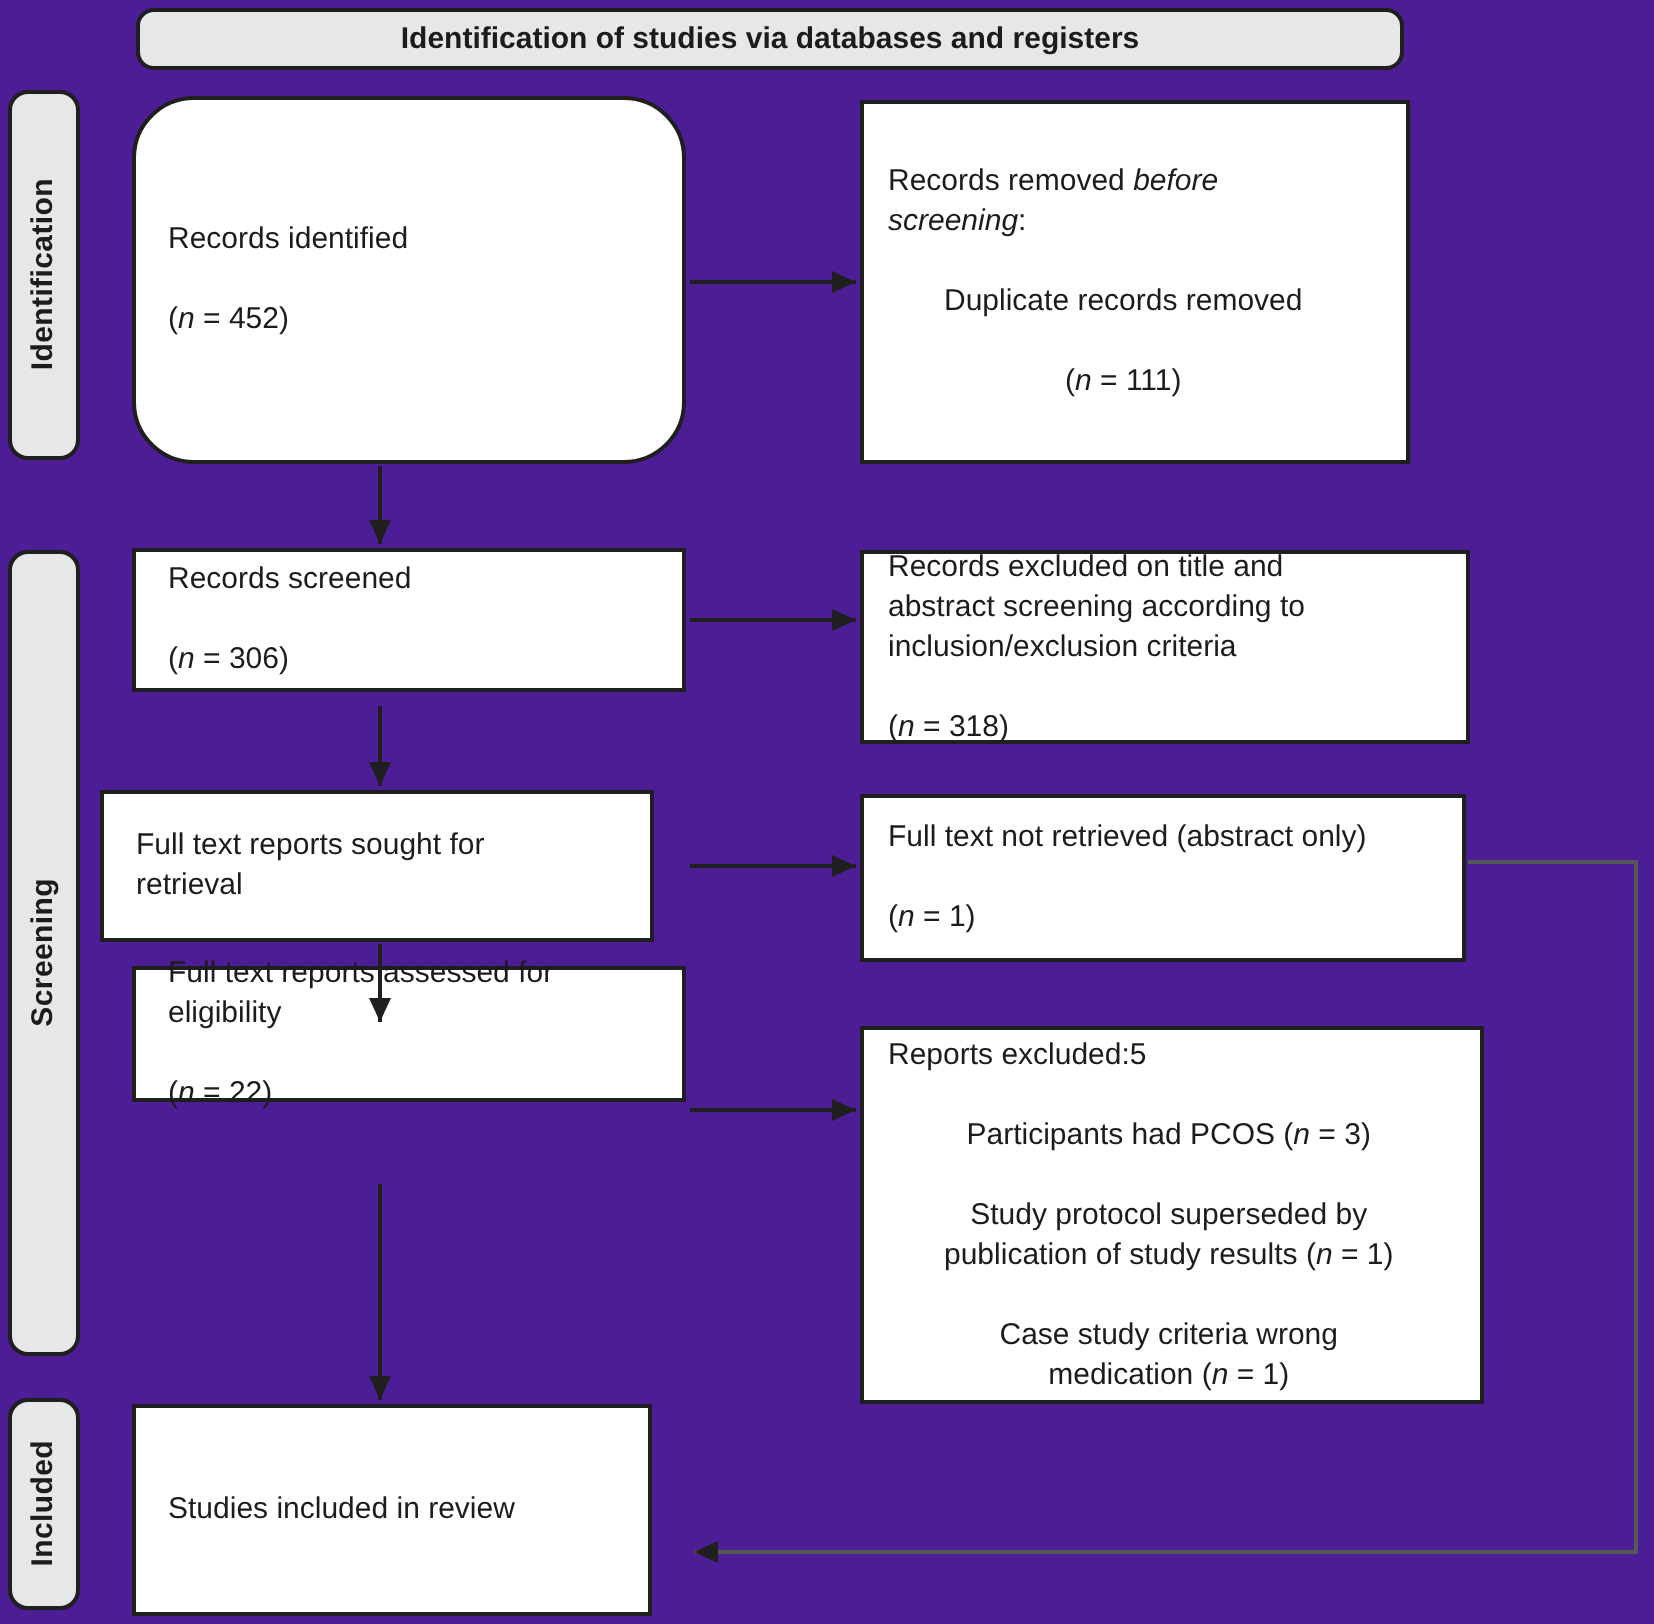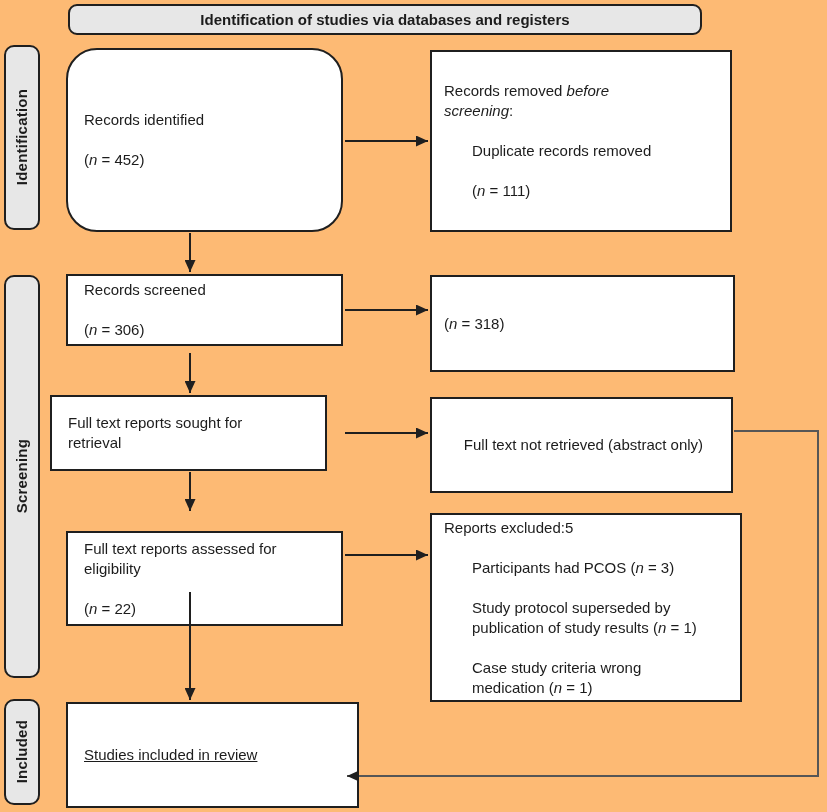--- a/index.html
+++ b/index.html
@@ -1,20 +1,20 @@
 <!DOCTYPE html>
 <html><head>
 <meta charset="utf-8">
 <style>
   html, body { margin: 0; padding: 0; background: #ffffff; }
   .canvas {
     position: relative;
     width: 827px;
     height: 812px;
-    background: #fdba74;
+    background: #4c1d95;
     font-family: "Liberation Sans", sans-serif;
     font-size: 15px;
     line-height: 20px;
     color: #1c1c1c;
     overflow: hidden;
   }
   .box {
     position: absolute;
     box-sizing: border-box;
     border: 2px solid #1f1f1f;
@@ -46,21 +46,21 @@
     align-items: center;
     justify-content: center;
     font-weight: 700;
   }
   .side-label span {
     writing-mode: vertical-rl;
     transform: rotate(180deg);
     letter-spacing: 0.2px;
   }
   .count i, .box-inner i { font-style: italic; }
-  .sub-indent { padding-left: 28px; white-space: pre-line; }
+  .sub-indent { padding-left: 28px; white-space: pre-line; text-align: center; }
   svg.arrows {
     position: absolute;
     left: 0; top: 0;
     width: 827px; height: 812px;
     pointer-events: none;
   }
 </style>
 </head>
 <body>
 
@@ -94,52 +94,56 @@
     </div>
   </div>
 
   <div class="box" style="left:50px; top:395px; width:277px; height:76px;">
     <div class="box-inner pad-left">
       <div>Full text reports sought for
 retrieval</div>
     </div>
   </div>
 
-  <div class="box" style="left:66px; top:531px; width:277px; height:95px;">
+  <div class="box" style="left:66px; top:483px; width:277px; height:68px;">
     <div class="box-inner pad-left">
       <div>Full text reports assessed for
 eligibility</div>
       <div class="count"><span>(</span><i>n</i><span> = 22)</span></div>
     </div>
   </div>
 
-  <div class="box" style="left:66px; top:702px; width:293px; height:106px;text-decoration:underline;">
+  <div class="box" style="left:66px; top:702px; width:260px; height:106px;">
     <div class="box-inner pad-left">
       <div>Studies included in review</div>
     </div>
   </div>
 
-  <div class="box" style="left:430px; top:50px; width:302px; height:182px;">
+  <div class="box" style="left:430px; top:50px; width:275px; height:182px;">
     <div class="box-inner pad-right">
       <div><span>Records removed </span><i style="white-space:pre-line">before
 screening</i><span>:</span></div>
       <div class="sub-indent"><span>Duplicate records removed</span></div>
       <div class="sub-indent count"><span>(</span><i>n</i><span> = 111)</span></div>
     </div>
   </div>
 
   <div class="box" style="left:430px; top:275px; width:305px; height:97px;">
     <div class="box-inner pad-right">
+      <div>Records excluded on title and
+abstract screening according to
+inclusion/exclusion criteria</div>
       <div class="count"><span>(</span><i>n</i><span> = 318)</span></div>
     </div>
   </div>
 
-  <div class="box" style="left:430px; top:397px; width:303px; height:96px;justify-content:center;">
+  <div class="box" style="left:430px; top:397px; width:303px; height:84px;">
     <div class="box-inner pad-right">
       <div>Full text not retrieved (abstract only)</div>
+      <div class="count"><span>(</span><i>n</i><span> = 1)</span></div>
     </div>
   </div>
 
   <div class="box" style="left:430px; top:513px; width:312px; height:189px;">
     <div class="box-inner pad-right">
       <div>Reports excluded:5</div>
       <div class="sub-indent"><span>Participants had PCOS </span><span>(</span><i>n</i><span> = 3)</span></div>
       <div class="sub-indent"><span>Study protocol superseded by
 publication of study results </span><span>(</span><i>n</i><span> = 1)</span></div>
       <div class="sub-indent"><span>Case study criteria wrong

